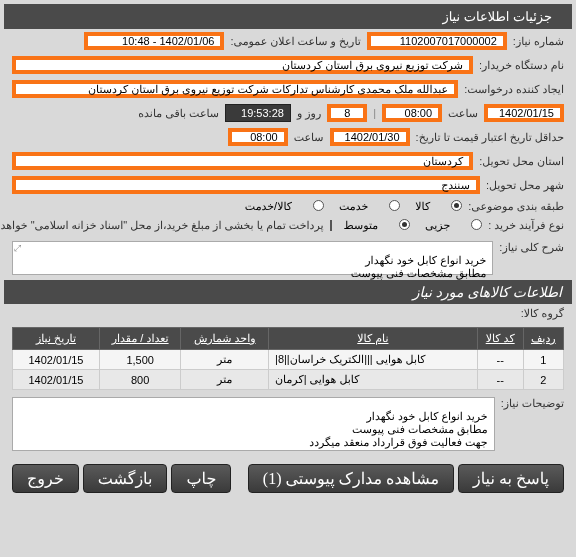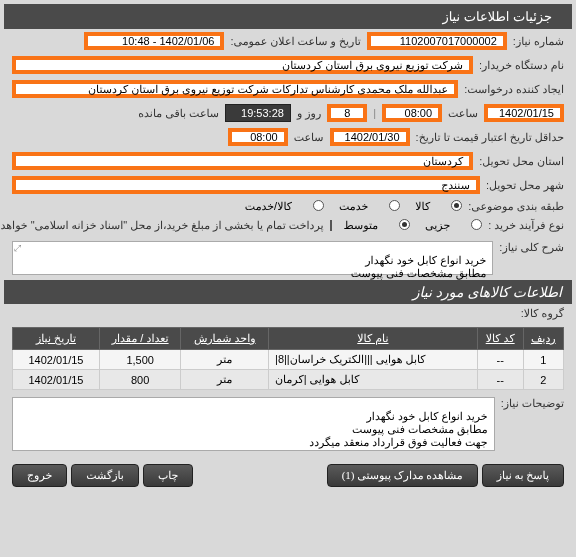--- a/index.html
+++ b/index.html
@@ -25,21 +25,21 @@
 .resize-icon { position: absolute; top: 2px; left: 2px; color: #888; font-size: 9px; }
 .textarea-wrap { position: relative; flex: 1; }
 .section-title { background: #4a4a4a; color: #fff; padding: 4px 10px; font-size: 14px; margin-top: 2px; font-style: italic; }
 table { width: calc(100% - 16px); margin: 4px 8px; border-collapse: collapse; font-size: 11px; }
 th { background: #4a4a4a; color: #fff; padding: 4px 3px; text-align: center; font-weight: normal; border: 1px solid #666; text-decoration: underline; }
 td { padding: 3px 6px; text-align: center; border: 1px solid #ccc; }
 tr.odd td { background: #f5f5f5; }
 tr.even td { background: #e8e8e8; }
 .footer-bar { display: flex; justify-content: space-between; align-items: center; padding: 6px 8px; margin-top: 4px; }
 .btn-group { display: flex; gap: 4px; }
-.btn { background: linear-gradient(#5a5a5a, #3a3a3a); color: #fff; border: 1px solid #222; border-radius: 4px; padding: 4px 14px; font-size: 11px; cursor: pointer; font-family: Tahoma; }
+.btn { background: linear-gradient(#5a5a5a, #3a3a3a); color: #fff; border: 1px solid #222; border-radius: 4px; padding: 4px 14px; font-size: 16px; cursor: pointer; font-family: Tahoma; }
 .right-text { text-align: left; }
 </style>
 </head>
 <body>
 
 <div class="container">
   <div class="header-bar">جزئیات اطلاعات نیاز</div>
 
   <div class="form-row">
     <span class="label">شماره نیاز:</span>

